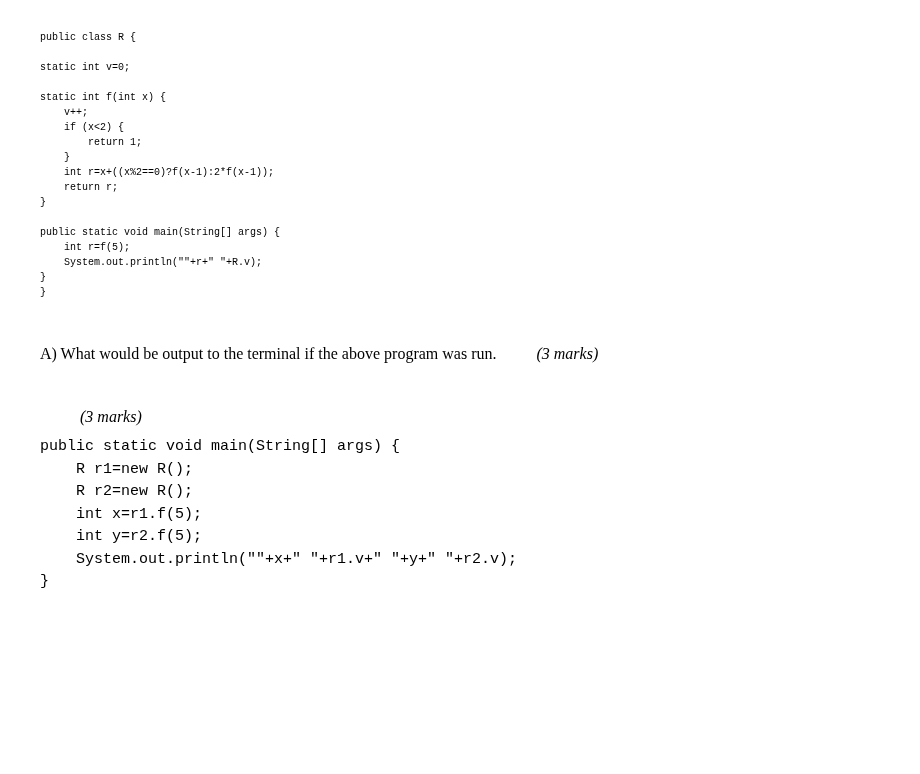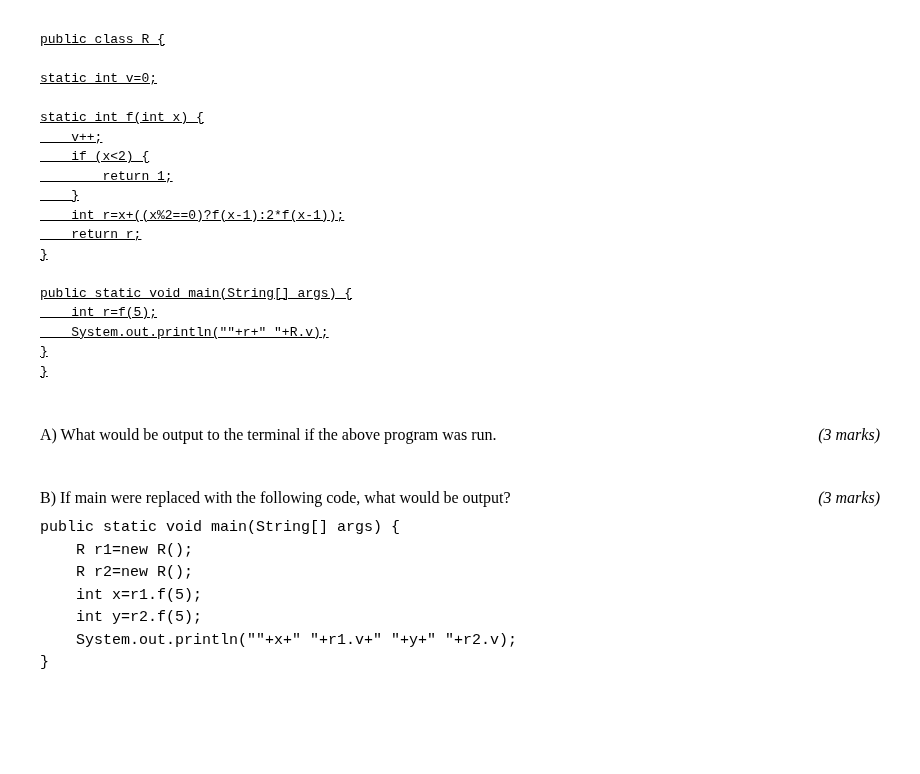--- a/index.html
+++ b/index.html
@@ -7,36 +7,34 @@
       font-size: 16px;
       color: #000;
       background: #fff;
       margin: 0;
       padding: 30px 40px;
       width: 920px;
       box-sizing: border-box;
     }
     .code-block {
       font-family: 'Courier New', Courier, monospace;
-      font-size: 13px;
+      font-size: 10px;
       white-space: pre;
       line-height: 1.5;
       margin-bottom: 40px;
-      text-decoration: underline;
     }
     .code-block-small {
       font-family: 'Courier New', Courier, monospace;
       font-size: 15px;
       white-space: pre;
       line-height: 1.5;
       margin-top: 10px;
     }
     .question-row {
       display: flex;
-      justify-content: space-between;
       align-items: baseline;
       margin-top: 36px;
       margin-bottom: 10px;
     }
     .question-text {
       font-family: 'Times New Roman', Times, serif;
     }
     .marks {
       font-family: 'Times New Roman', Times, serif;
       white-space: nowrap;
@@ -68,21 +66,20 @@
     System.out.println(""+r+" "+R.v);
 }
 }</div>
 
 <div class="question-row gap-top">
   <span class="question-text">A) What would be output to the terminal if the above program was run.</span>
   <span class="marks">(3 marks)</span>
 </div>
 
 <div class="question-row gap-top">
-  <span class="question-text">B) If main were replaced with the following code, what would be output?</span>
   <span class="marks">(3 marks)</span>
 </div>
 
 <div class="code-block-small">public static void main(String[] args) {
     R r1=new R();
     R r2=new R();
     int x=r1.f(5);
     int y=r2.f(5);
     System.out.println(""+x+" "+r1.v+" "+y+" "+r2.v);
 }</div>

